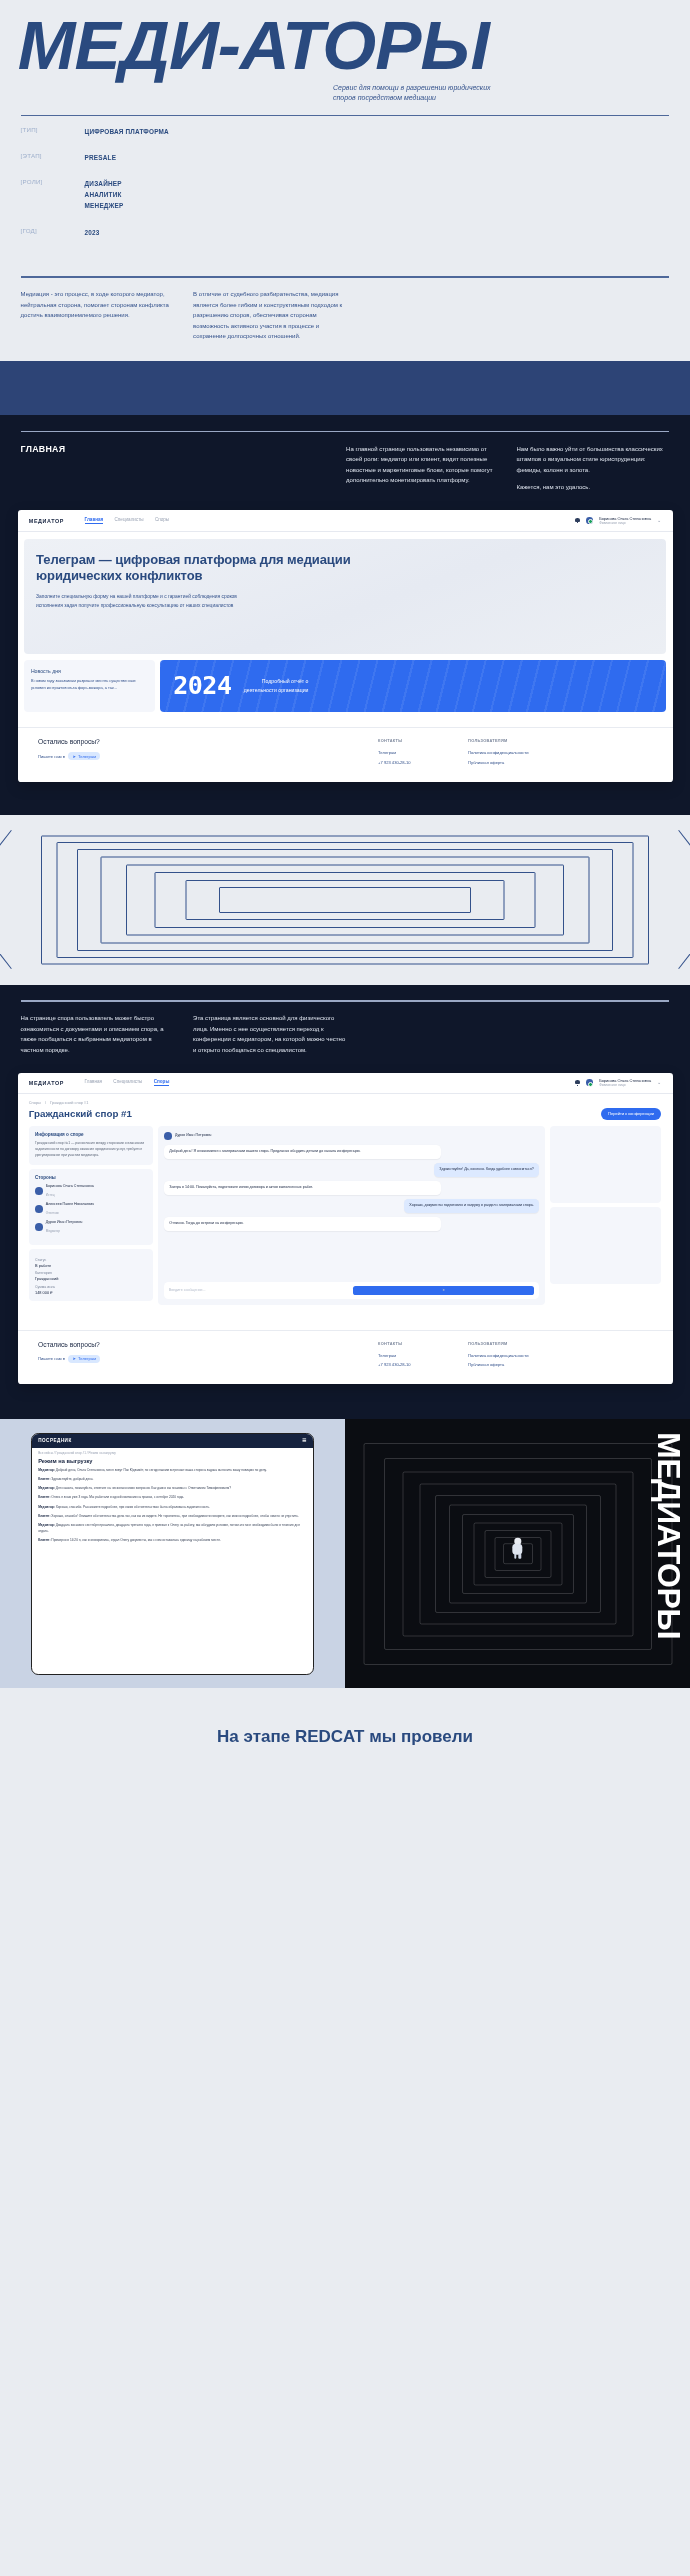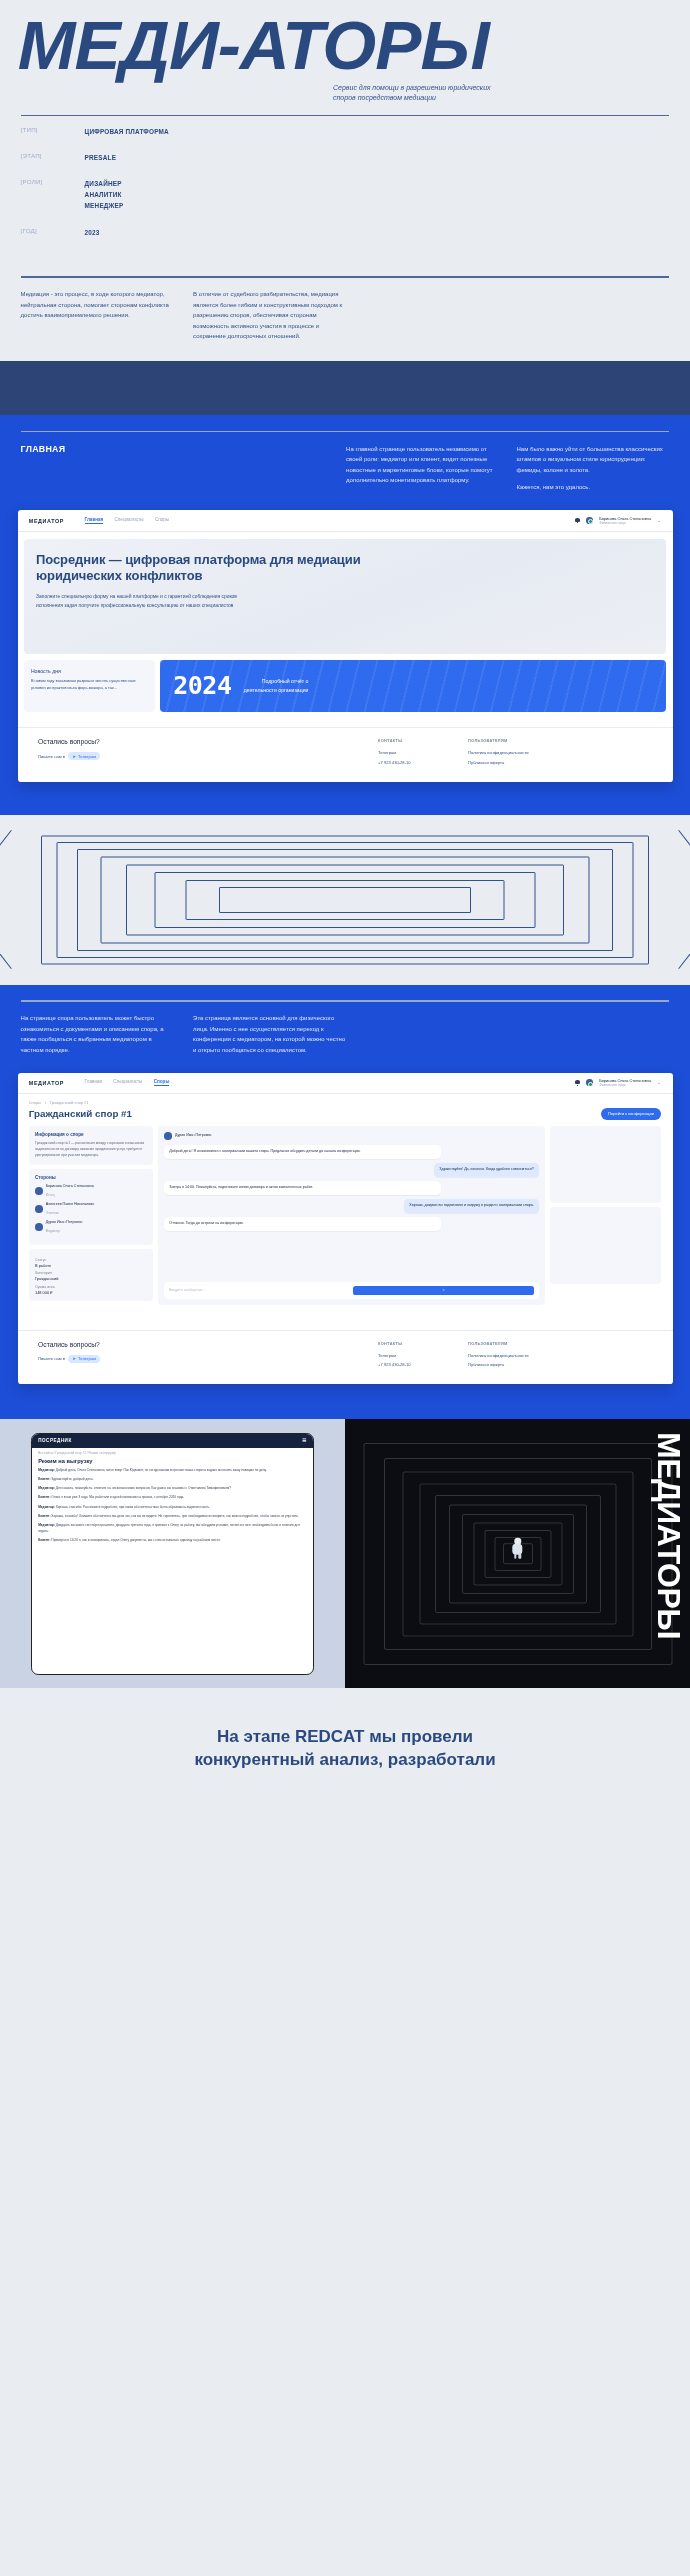--- a/index.html
+++ b/index.html
@@ -45,21 +45,21 @@
   .concept{padding:13.4px 0 14.4px;}
   .concept-grid{display:flex;padding:11.3px 20.6px 0;}
   .sec-title{font-size:8.8px;font-weight:700;letter-spacing:0.3px;color:#2a4a7f;width:330px;text-transform:uppercase;}
   .col{width:155px;font-size:6px;line-height:1.75;color:#33518b;margin-right:17.5px;}
   .col:last-child{margin-right:0;}
 
   
   .band-dark{background:#2d4476;height:54px;margin:5.2px 0 0;}
 
   
-  .blue-sec{background:#1d4ed8;color:#e9ecf1;padding:15.5px 0 17.5px;}
+  .blue-sec{background:#0f172a;color:#e9ecf1;padding:15.5px 0 17.5px;}
   .blue-sec .sec-title{color:#ffffff;}
   .blue-sec .col{color:#dfe5ef;}
   .blue-sec .rule-light{background:#9aa8c4;}
 
   
   .mock{
     margin:17.5px 17.5px 0;background:#ffffff;border-radius:3.1px;overflow:hidden;
     box-shadow:0 4.1px 13.4px rgba(0,0,0,.18);
   }
   .mock-nav{display:flex;align-items:center;height:21.6px;padding:0 11.3px;border-bottom:0.5px solid #e6e9f0;}
@@ -242,21 +242,21 @@
           <div class="avatar"></div>
           <div>
             <div class="u-name cond">Борисова Ольга Степановна</div>
             <div class="u-role cond">Физическое лицо</div>
           </div>
           <div class="chev">⌄</div>
         </div>
       </div>
 
       <div class="hero-card">
-        <h2 class="cond">Посредник — цифровая платформа для медиации юридических конфликтов</h2>
+        <h2 class="cond">Телеграм — цифровая платформа для медиации юридических конфликтов</h2>
         <p class="cond">Заполните специальную форму на нашей платформе и с гарантией соблюдения сроков исполнения задач получите профессиональную консультацию от наших специалистов</p>
       </div>
 
       <div class="promo-row">
         <div class="news-card">
           <h4 class="cond">Новость дня</h4>
           <p class="cond">В новом году заказчикам разрешат менять существенные условия контрактов из-за форс-мажора, а так...</p>
         </div>
         <div class="year-card">
           <div class="year-txt">2024</div>
@@ -503,17 +503,16 @@
           <span class="b"></span>
           <span class="l"></span>
           <span class="r"></span>
       </div>
       <div class="vert-word cond">МЕДИАТОРЫ</div>
     </div>
   </div>
 
   <section class="outro">
     <p class="cond">На этапе REDCAT мы провели</p>
-    <p class="cond">конкурентный анализ, разработали</p>
   </section>
 
 </div>
 
 
 </body></html>

